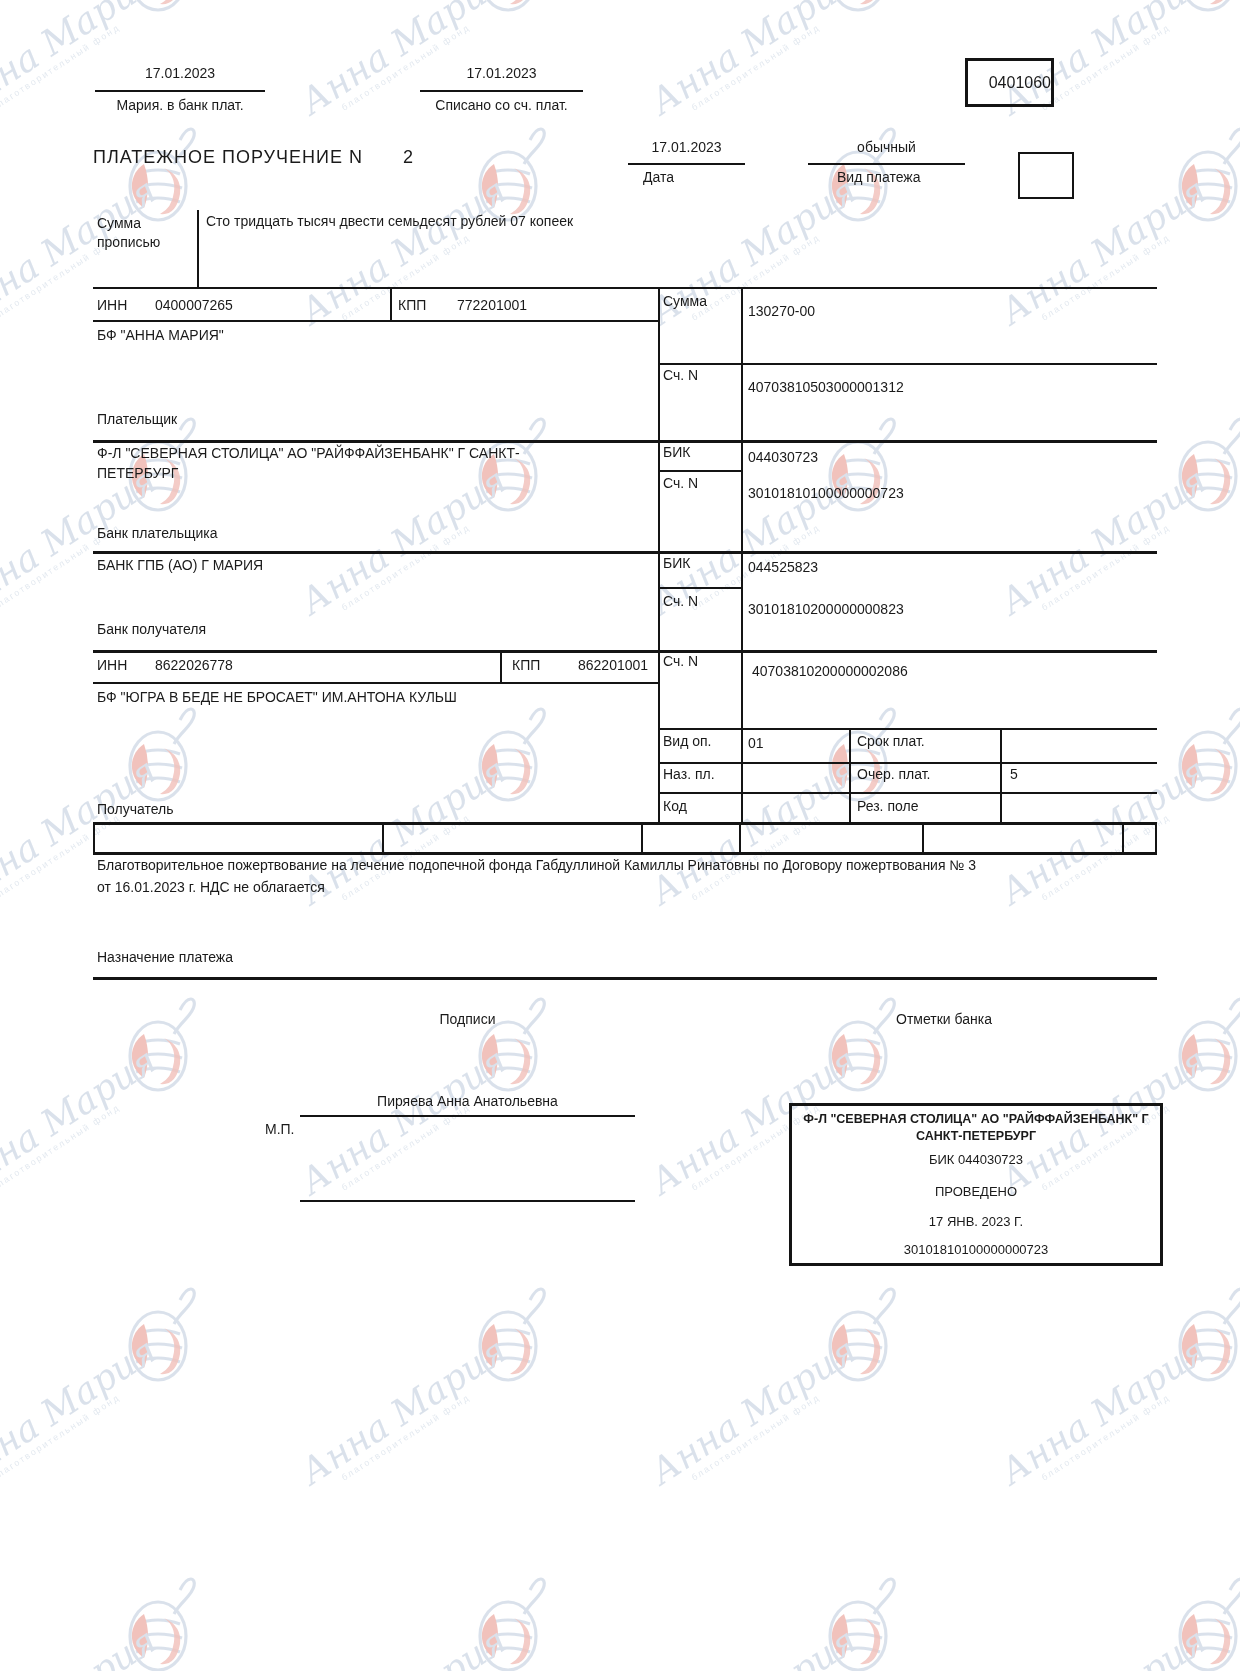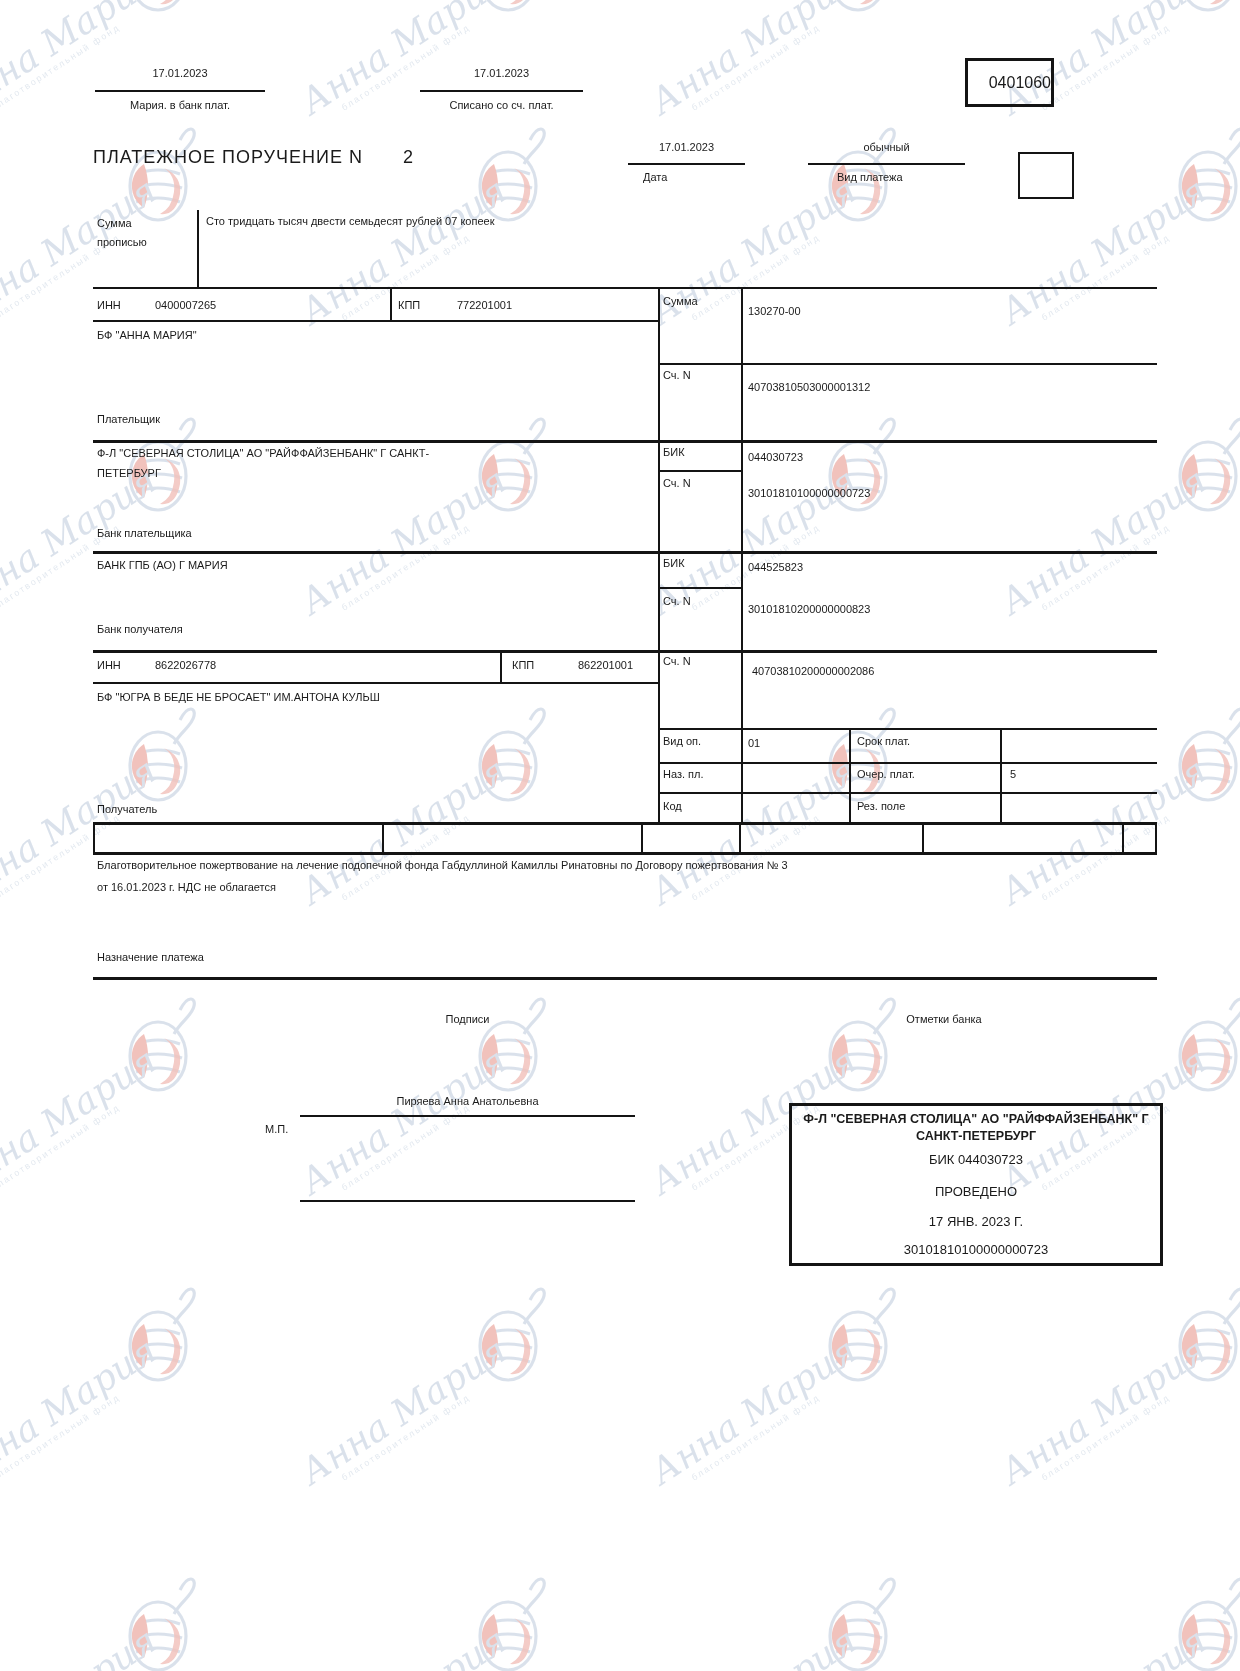--- a/index.html
+++ b/index.html
@@ -1,18 +1,18 @@
 <!DOCTYPE html>
 <html><head>
 <meta charset="utf-8">
 <style>
   html,body{margin:0;padding:0;background:#888;}
   .page{position:relative;width:1240px;height:1671px;background:#ffffff;overflow:hidden;
         font-family:"Liberation Sans",sans-serif;color:#1a1a1a;}
-  .t{position:absolute;font-size:11px;line-height:18px;white-space:nowrap;z-index:2;}
+  .t{position:absolute;font-size:14px;line-height:18px;white-space:nowrap;z-index:2;}
   .c{text-align:center;}
   .title{font-size:18px;letter-spacing:1px;}
   .ln{position:absolute;background:#141414;z-index:1;}
   .box{position:absolute;border:3px solid #141414;z-index:2;display:flex;align-items:center;justify-content:flex-end;background:transparent;}
   .stamp{position:absolute;left:789px;top:1103px;width:368px;height:157px;border:3px solid #141414;z-index:3;}
   .stamp .s{position:absolute;left:0;width:100%;text-align:center;white-space:nowrap;}
   .s1{font-size:12.5px;font-weight:bold;}
   .s2{font-size:13px;}
   .wm{position:absolute;width:300px;height:260px;opacity:.5;z-index:0;pointer-events:none;}
   .wm-logo{position:absolute;left:150px;top:0;}

